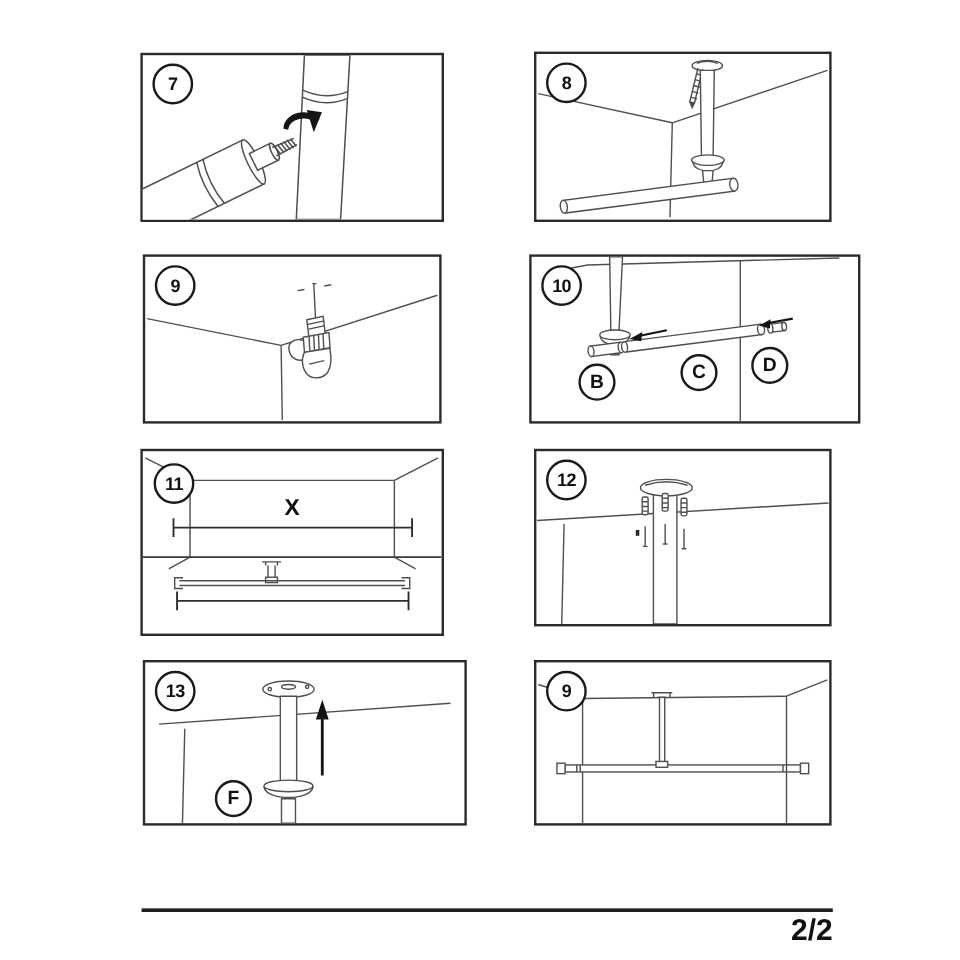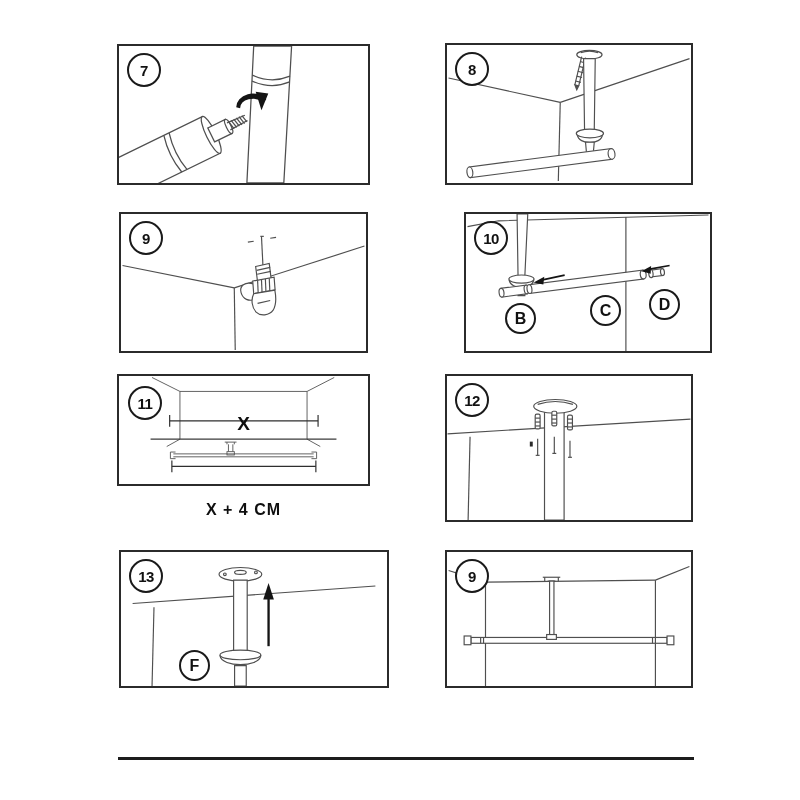--- a/index.html
+++ b/index.html
@@ -29,22 +29,22 @@
   .dim-bottom{top:125px;font-size:16px;letter-spacing:1px;}
   .rule{position:absolute;left:118px;top:757px;width:576px;height:3px;background:#1d1d1d;}
   .page-num{
     position:absolute;top:761px;left:594px;width:100px;text-align:right;
     font-weight:bold;font-size:25px;color:#111;
   }
   
   #p7 {left:117px;top:44px; width:253px;height:141px;}
   #p8 {left:445px;top:43px; width:248px;height:142px;}
   #p9 {left:119px;top:212px;width:249px;height:141px;}
-  #p10{left:464px;top:212px;width:248px;height:141px;}
-  #p11{left:117px;top:374px;width:253px;height:112px;}
+  #p10{left:441px;top:212px;width:276px;height:141px;}
+  #p11{left:117px;top:374px;width:253px;height:156px;}
   #p12{left:445px;top:374px;width:248px;height:148px;}
   #p13{left:119px;top:550px;width:270px;height:138px;}
   #p14{left:445px;top:550px;width:248px;height:138px;}
 </style>
 </head>
 <body>
 
 <div class="sheet">
 
   <div class="panel" id="p7">
@@ -224,21 +224,20 @@
         </g>
         <g stroke="#2e2e2e" stroke-width="1.6">
           <line x1="29" y1="123" x2="225" y2="123"></line>
           <line x1="29" y1="115" x2="29" y2="131"></line>
           <line x1="225" y1="115" x2="225" y2="131"></line>
         </g>
       </g>
     </svg>
     <div class="badge" style="left:9px;top:10px;">11</div>
     <div class="dim-label dim-top">X</div>
-    <div class="dim-label dim-bottom">X + 4 CM</div>
   </div>
 
   <div class="panel" id="p12">
     <svg class="art" viewBox="0 0 248 147">
       <g stroke="#4f4f4f" stroke-width="1.2" fill="none">
         <path d="M0 59 L248 44"></path>
         <path d="M23 62 L21 147"></path>
         <g>
           <polygon points="99,36 119,36 119,147 99,147" fill="#fff"></polygon>
         </g>
@@ -333,14 +332,15 @@
           <line x1="210" y1="88" x2="210" y2="94"></line>
           <line x1="213" y1="88" x2="213" y2="94"></line>
           <rect x="101" y="85" width="10" height="5" fill="#fff"></rect>
         </g>
       </g>
     </svg>
     <div class="badge">9</div>
   </div>
 
   <div class="rule"></div>
+  <div class="page-num">2/2</div>
 
 </div>
 
 </body></html>

